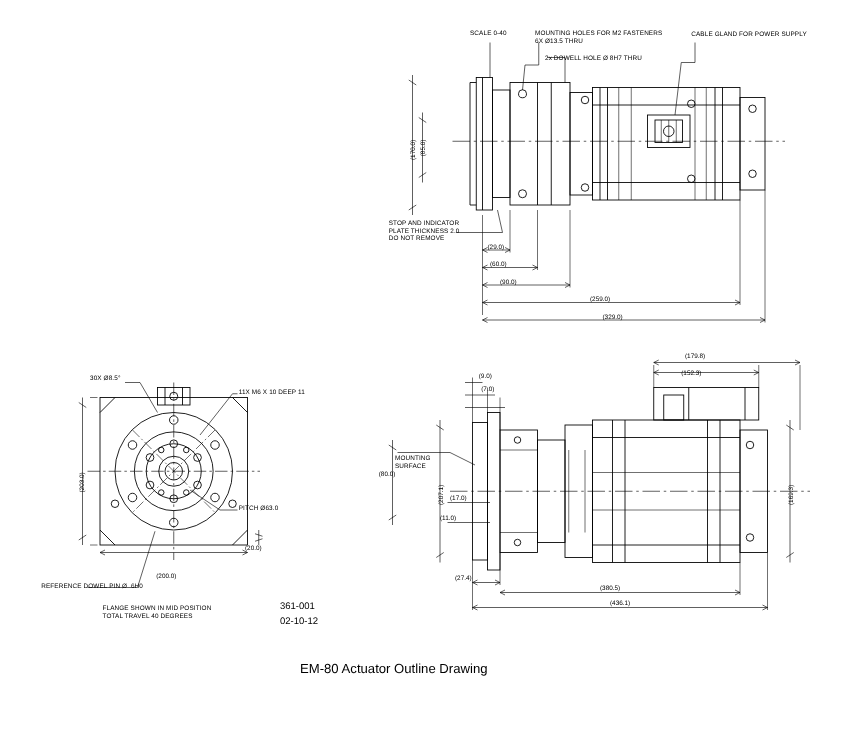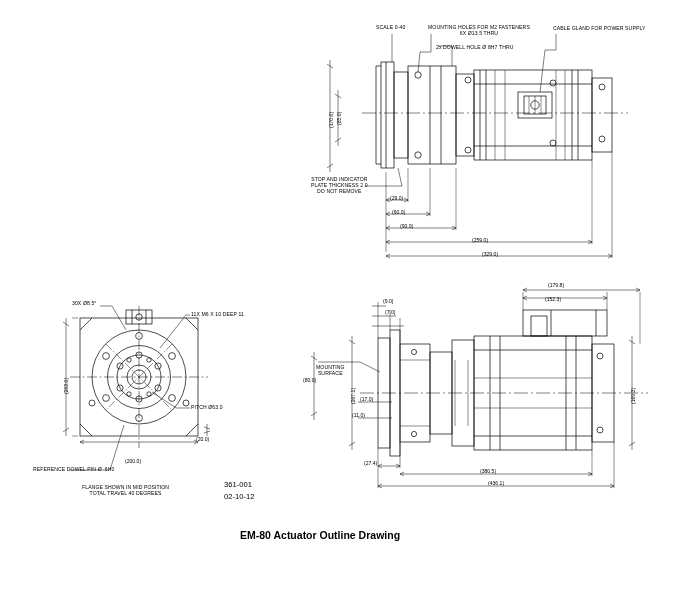--- a/index.html
+++ b/index.html
@@ -13,21 +13,20 @@
     position: relative;
     font-family: "Liberation Sans", sans-serif;
     color: #000000;
     overflow: hidden;
   }
   #sheet {
     position: absolute;
     left: 0; top: 0;
     width: 685px;
     height: 594px;
-    text-align: center;
   }
   svg.dwg {
     position: absolute;
     left: 0; top: 0;
     width: 685px;
     height: 594px;
   }
   .lbl {
     position: absolute;
     font-family: "Liberation Sans", sans-serif;
@@ -50,21 +49,21 @@
     font-family: "Liberation Sans", sans-serif;
     font-size: 7.6px;
     line-height: 10px;
     white-space: pre;
     color: #000;
   }
   .title {
     position: absolute;
     font-family: "Liberation Sans", sans-serif;
     font-size: 10.5px;
-    font-weight: bold;
+    font-weight: normal;
     white-space: pre;
     color: #000;
   }
   .vert {
     transform: rotate(-90deg);
     transform-origin: left top;
   }
 </style>
 </head>
 <body>

